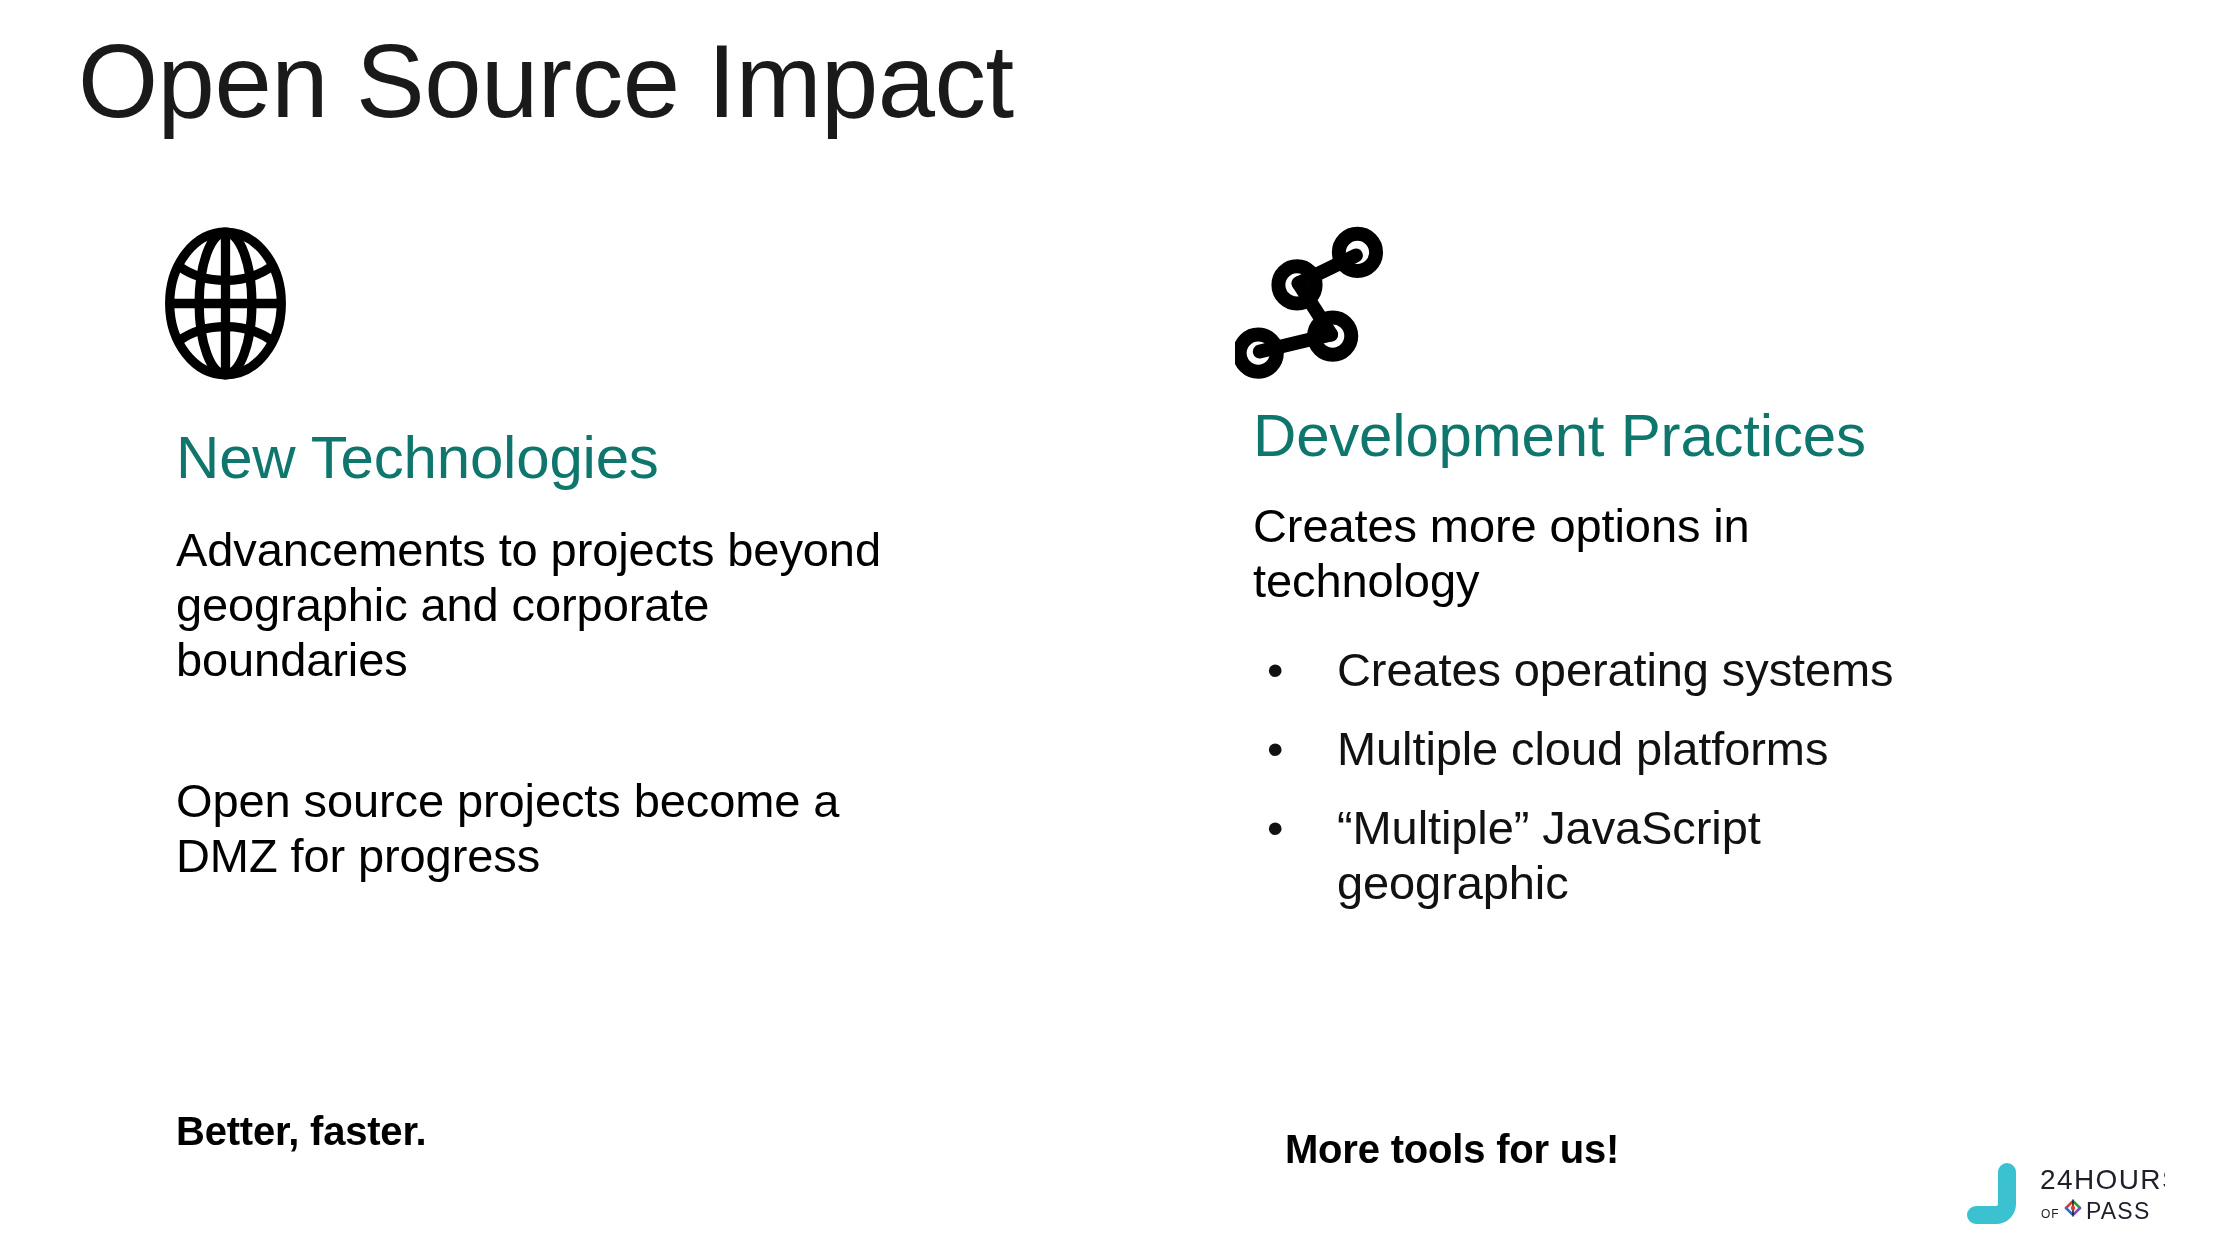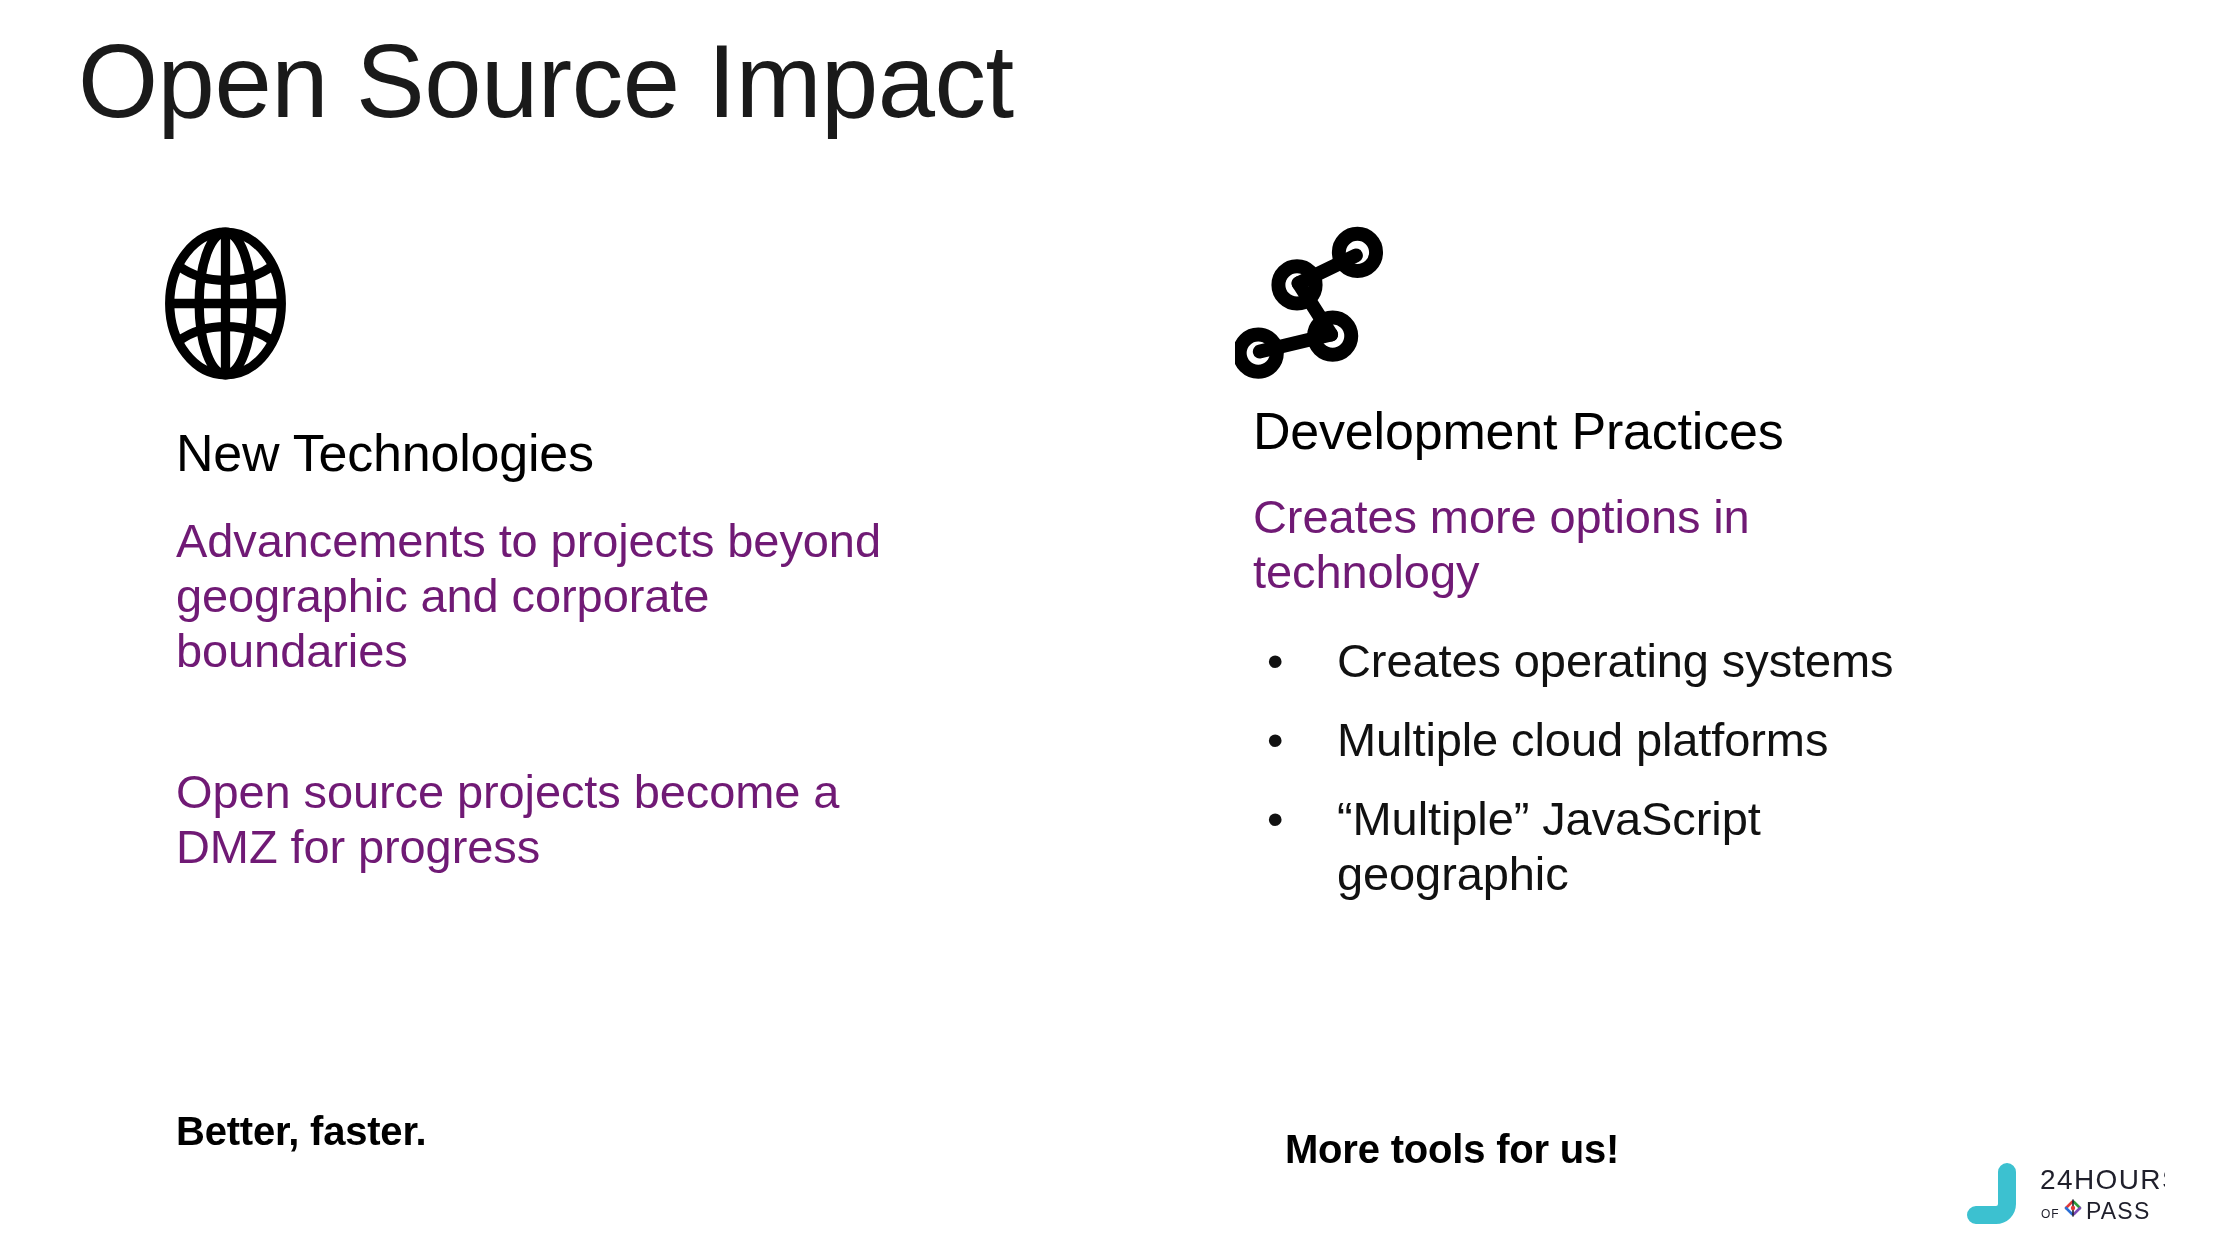--- a/index.html
+++ b/index.html
@@ -43,35 +43,35 @@
 
   .col-icon {
     width: 155px;
     height: 155px;
     display: block;
   }
   #column-left .col-icon  { margin-left: 0px; }
   #column-right .col-icon { margin-left: 0px; }
 
   .col-heading {
-    font-size: 52px;
+    font-size: 60px;
     line-height: 1.1;
     font-weight: 400;
-    color: #000000;
+    color: #0f766e;
     letter-spacing: -0.2px;
     white-space: nowrap;
   }
   #column-left  .col-heading { margin-top: 44px; margin-left: 28px; }
   #column-right .col-heading { margin-top: 22px; margin-left: 18px; }
 
   .body-para {
     font-size: 47px;
     line-height: 1.17;
     font-weight: 400;
-    color: #701a75;
+    color: #000000;
     letter-spacing: -0.1px;
   }
   #column-left .body-para  { margin-left: 28px; width: 770px; }
   #column-right .body-para { margin-left: 18px; width: 660px; }
 
   .para-gap-left  { height: 86px; }
 
   .bullet-list {
     list-style: none;
     margin: 0;

